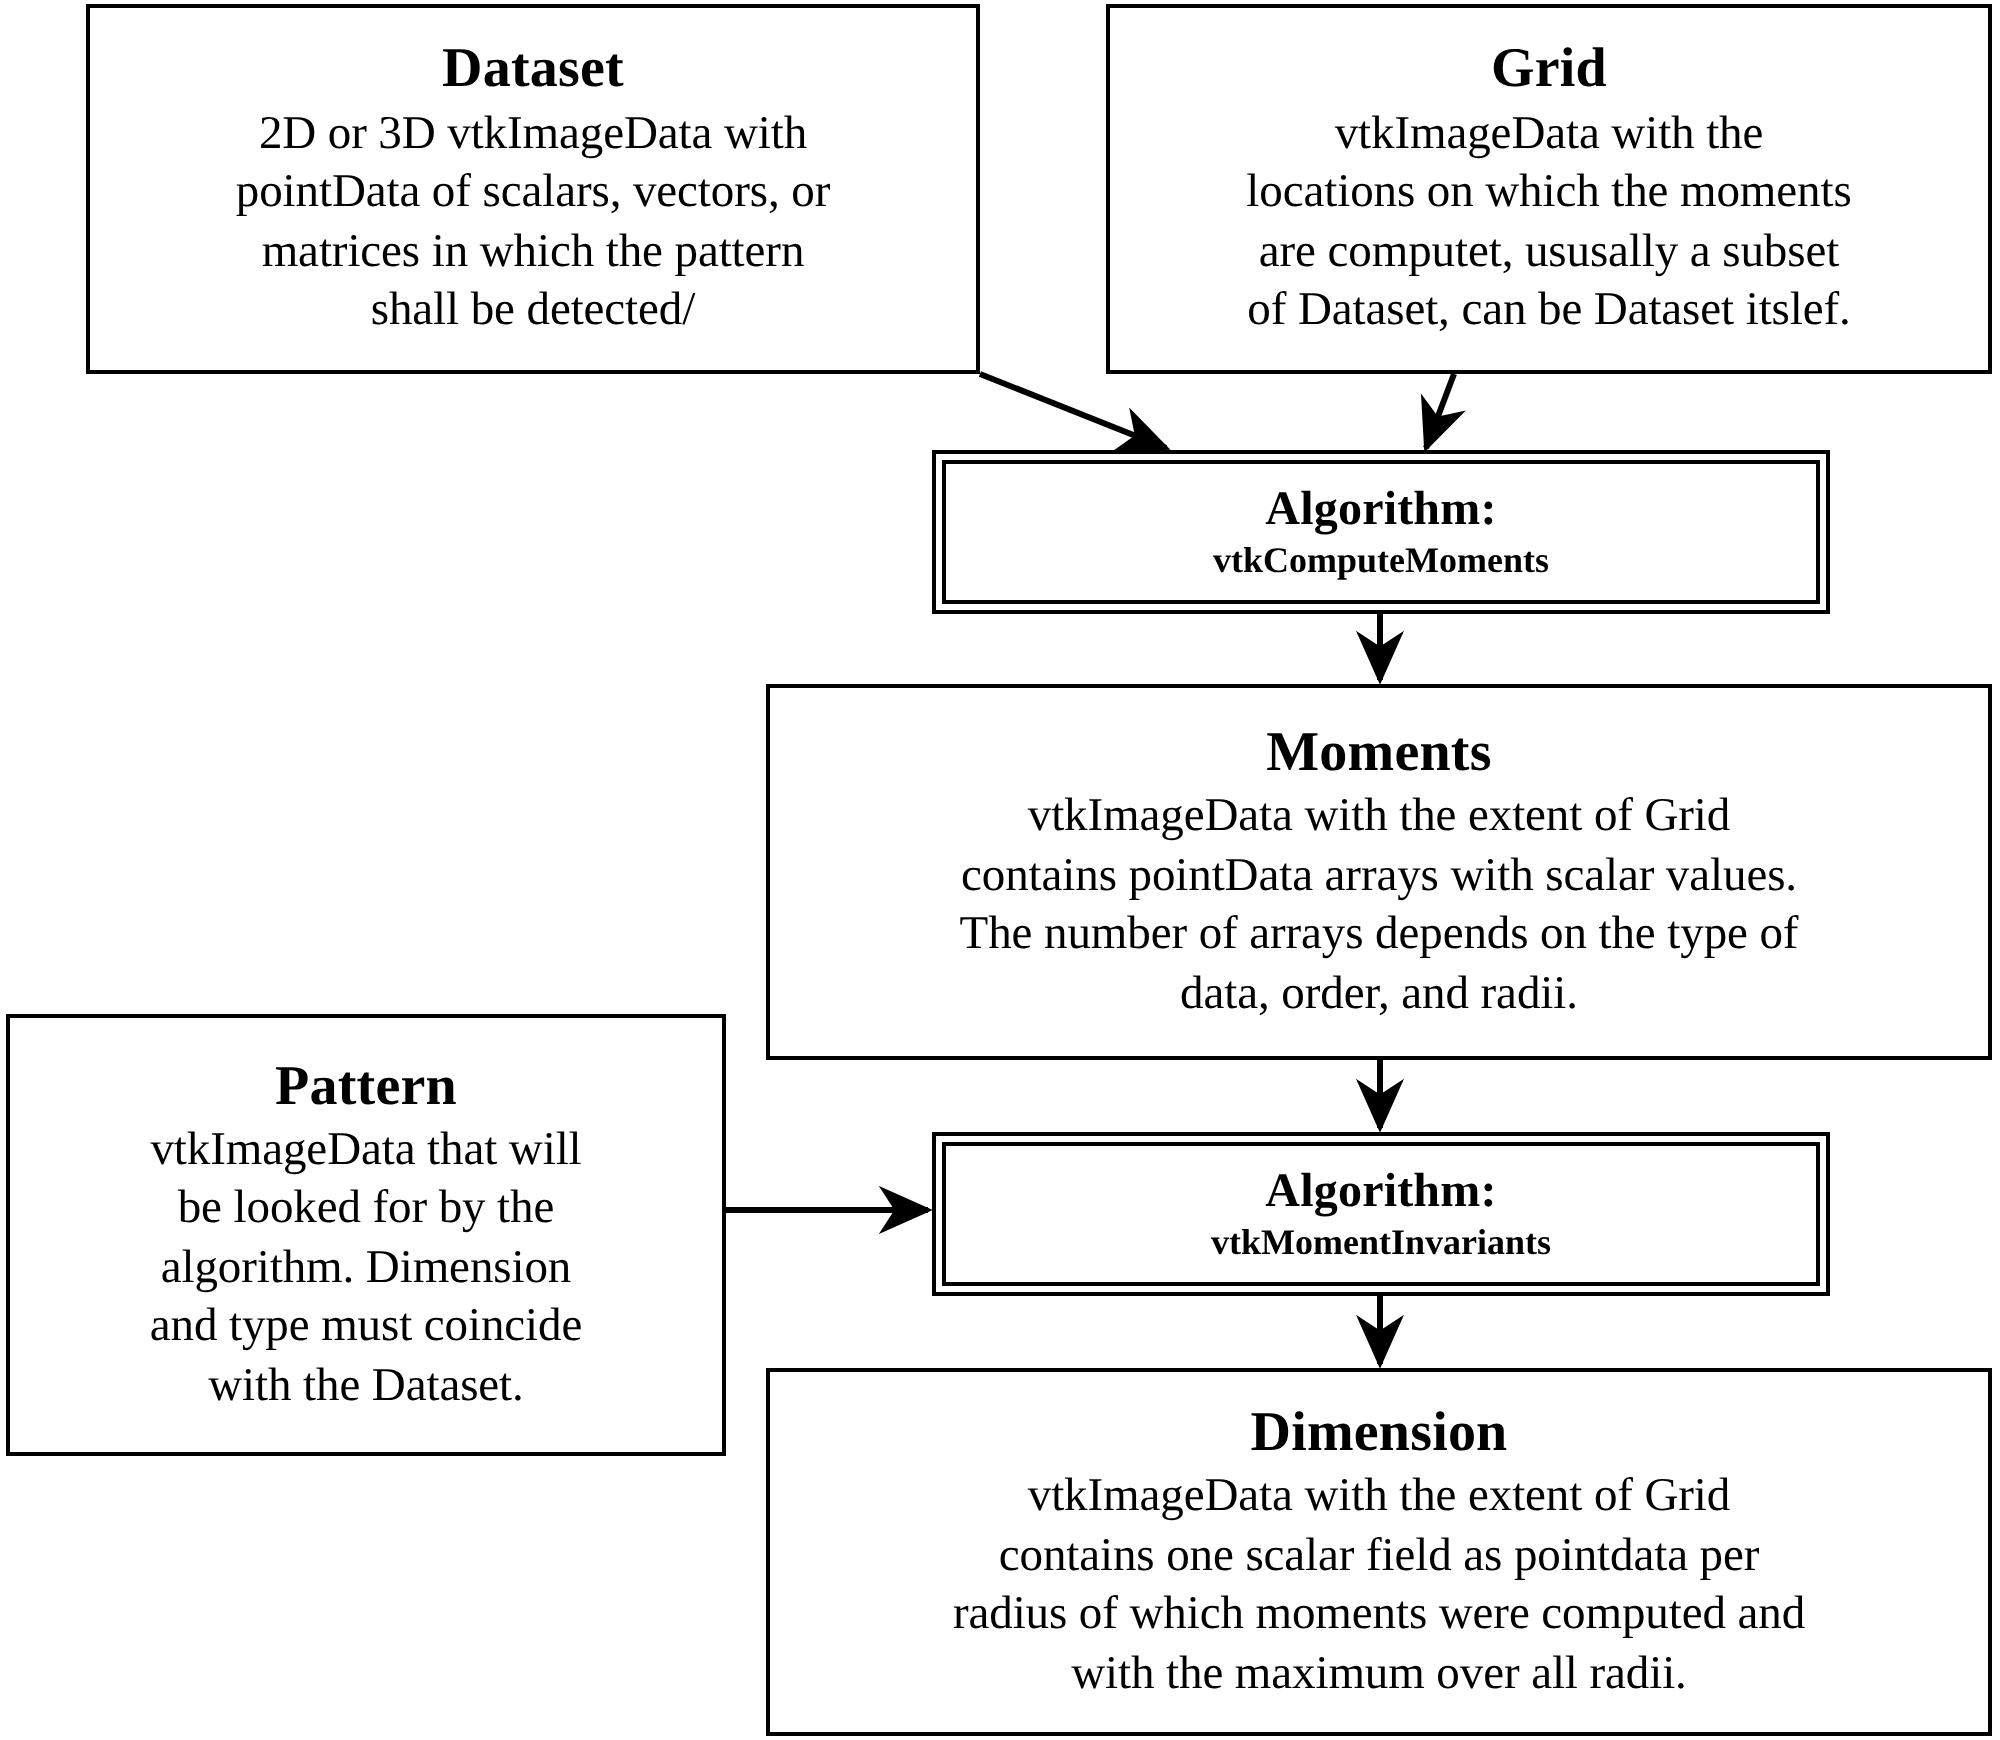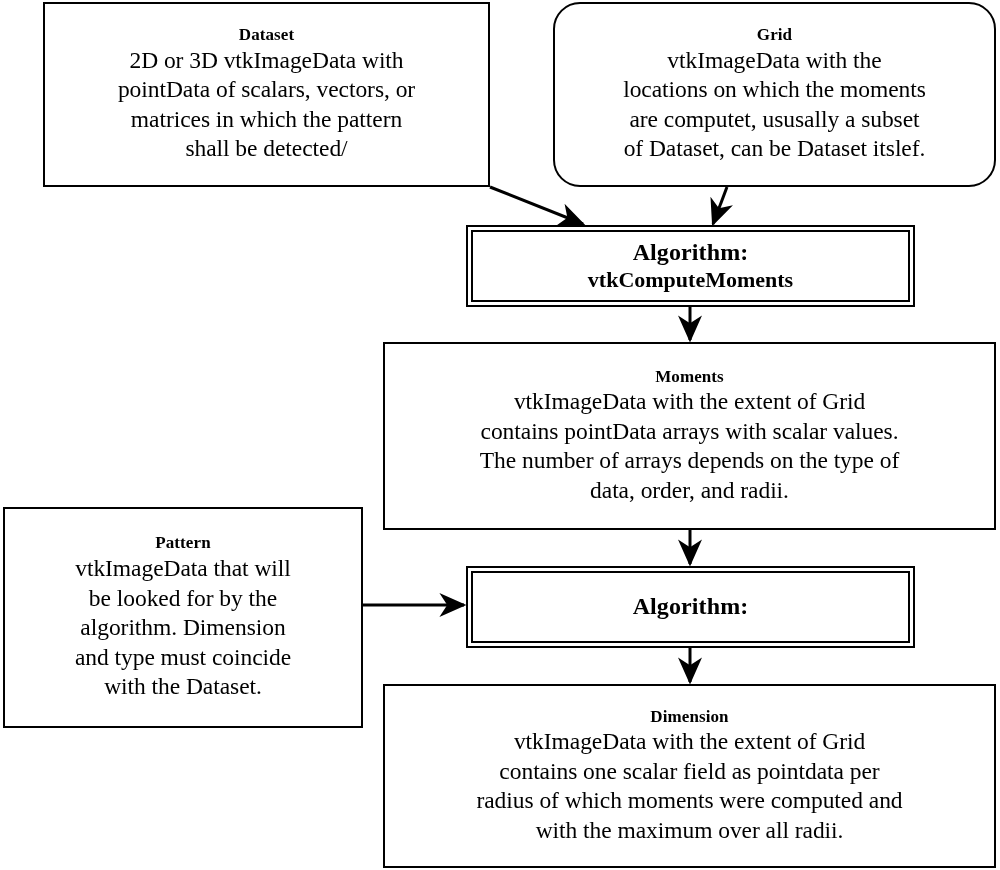--- a/index.html
+++ b/index.html
@@ -26,42 +26,42 @@
     z-index:3;
   }
   
   .node.algo{
     border:2px solid #000000;
     box-shadow:inset 0 0 0 3px #ffffff, inset 0 0 0 5px #000000;
     padding:10px 2px;
   }
   .node .title{
     font-weight:bold;
-    font-size:17px;
+    font-size:28px;
     line-height:1.22;
     letter-spacing:.1px;
     white-space:nowrap;
   }
   .node .body{
     font-size:23.5px;
     line-height:1.255;
     letter-spacing:-.05px;
     white-space:pre-line;
   }
   .node.algo .title{font-size:24px;}
   .node.algo .subtitle{
     font-weight:bold;
-    font-size:22px;
+    font-size:18px;
     line-height:1.2;
     white-space:nowrap;
   }
 
   
   #node-dataset   {left:43px;  top:2px;   width:447px; height:185px;}
-  #node-grid      {left:553px; top:2px;   width:443px; height:185px;border-radius:27px;}
+  #node-grid      {left:553px; top:2px;   width:443px; height:185px;}
   #node-compute   {left:466px; top:225px; width:449px; height:82px;}
   #node-moments   {left:383px; top:342px; width:613px; height:188px;}
   #node-pattern   {left:3px;   top:494px; width:360px; height:221px;margin-top:13px;}
   #node-invariants{left:466px; top:566px; width:449px; height:82px;}
   #node-similarity{left:383px; top:684px; width:613px; height:184px;}
 
   
   #arrows{position:absolute;left:0;top:0;width:1000px;height:870px;z-index:1;}
 </style>
 </head>
@@ -122,20 +122,21 @@
     <div class="title">Pattern</div>
     <div class="body">vtkImageData that will
 be looked for by the
 algorithm. Dimension
 and type must coincide
 with the Dataset.</div>
   </div>
 
   <div class="node algo" id="node-invariants">
     <div class="title">Algorithm:</div>
+    <div class="subtitle">vtkMomentInvariants</div>
   </div>
 
   <div class="node" id="node-similarity">
     <div class="title">Dimension</div>
     <div class="body">vtkImageData with the extent of Grid
 contains one scalar field as pointdata per
 radius of which moments were computed and
 with the maximum over all radii.</div>
   </div>
 

